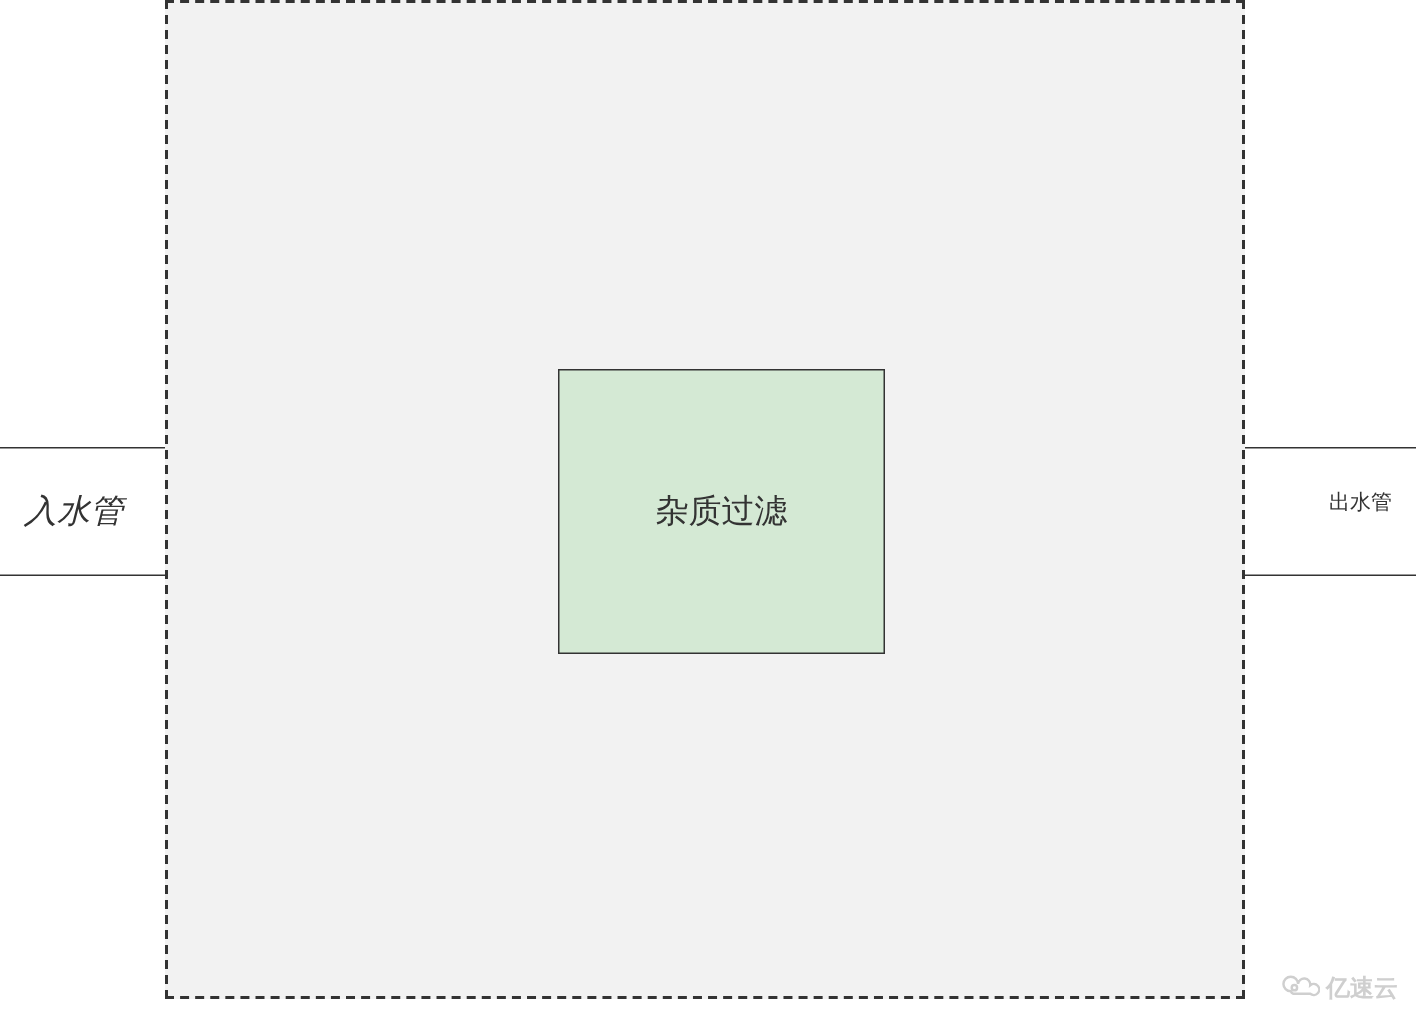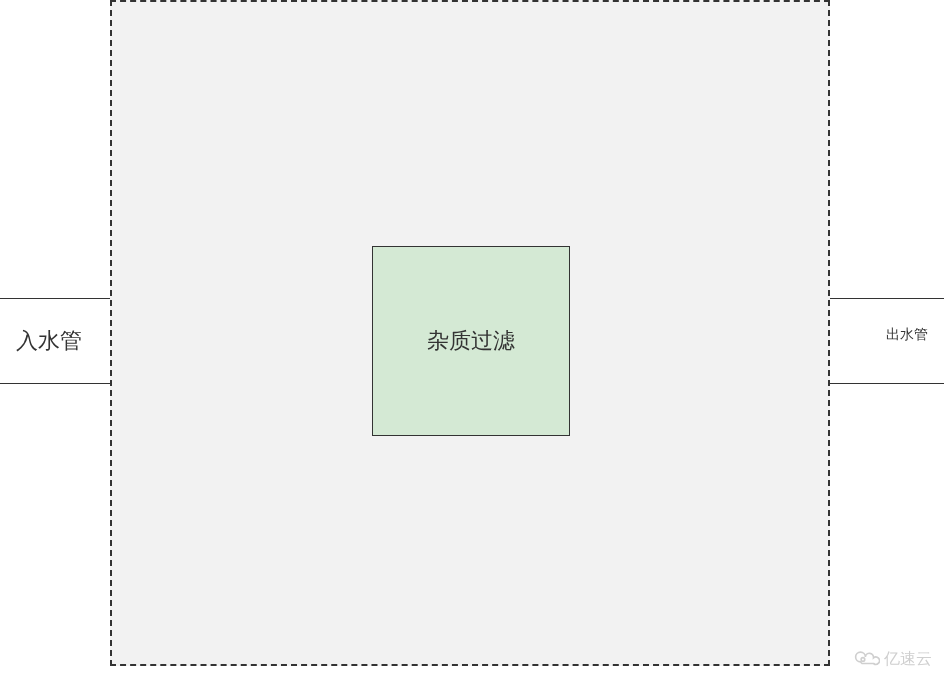--- a/index.html
+++ b/index.html
@@ -30,54 +30,55 @@
       top: 0;
       width: 720px;
       height: 666px;
       border: 2px dashed #333;
       background: #f2f2f2;
     }
     .filter-box {
       position: absolute;
       left: 372px;
       top: 246px;
-      width: 198px;
+      width: 218px;
       height: 190px;
       background: #d4e9d4;
       border: 1.5px solid #333;
       display: flex;
       align-items: center;
       justify-content: center;
       font-size: 22px;
       color: #333;
     }
     .label-left {
       position: absolute;
       left: 16px;
       top: 326px;
       font-size: 22px;
       color: #333;
+      font-style: italic;
     }
     .label-right {
       position: absolute;
       right: 16px;
       top: 326px;
       font-size: 14px;
       color: #333;
     }
     .watermark {
       position: absolute;
       right: 12px;
       bottom: 10px;
       display: flex;
       align-items: flex-end;
       gap: 4px;
       color: #cfcfcf;
       font-size: 16px;
-      font-weight: 400;
+      font-weight: 700;
     }
     .watermark svg {
       width: 26px;
       height: 18px;
     }
   </style>
 </head>
 <body>
 
 <div class="pipe"></div>

